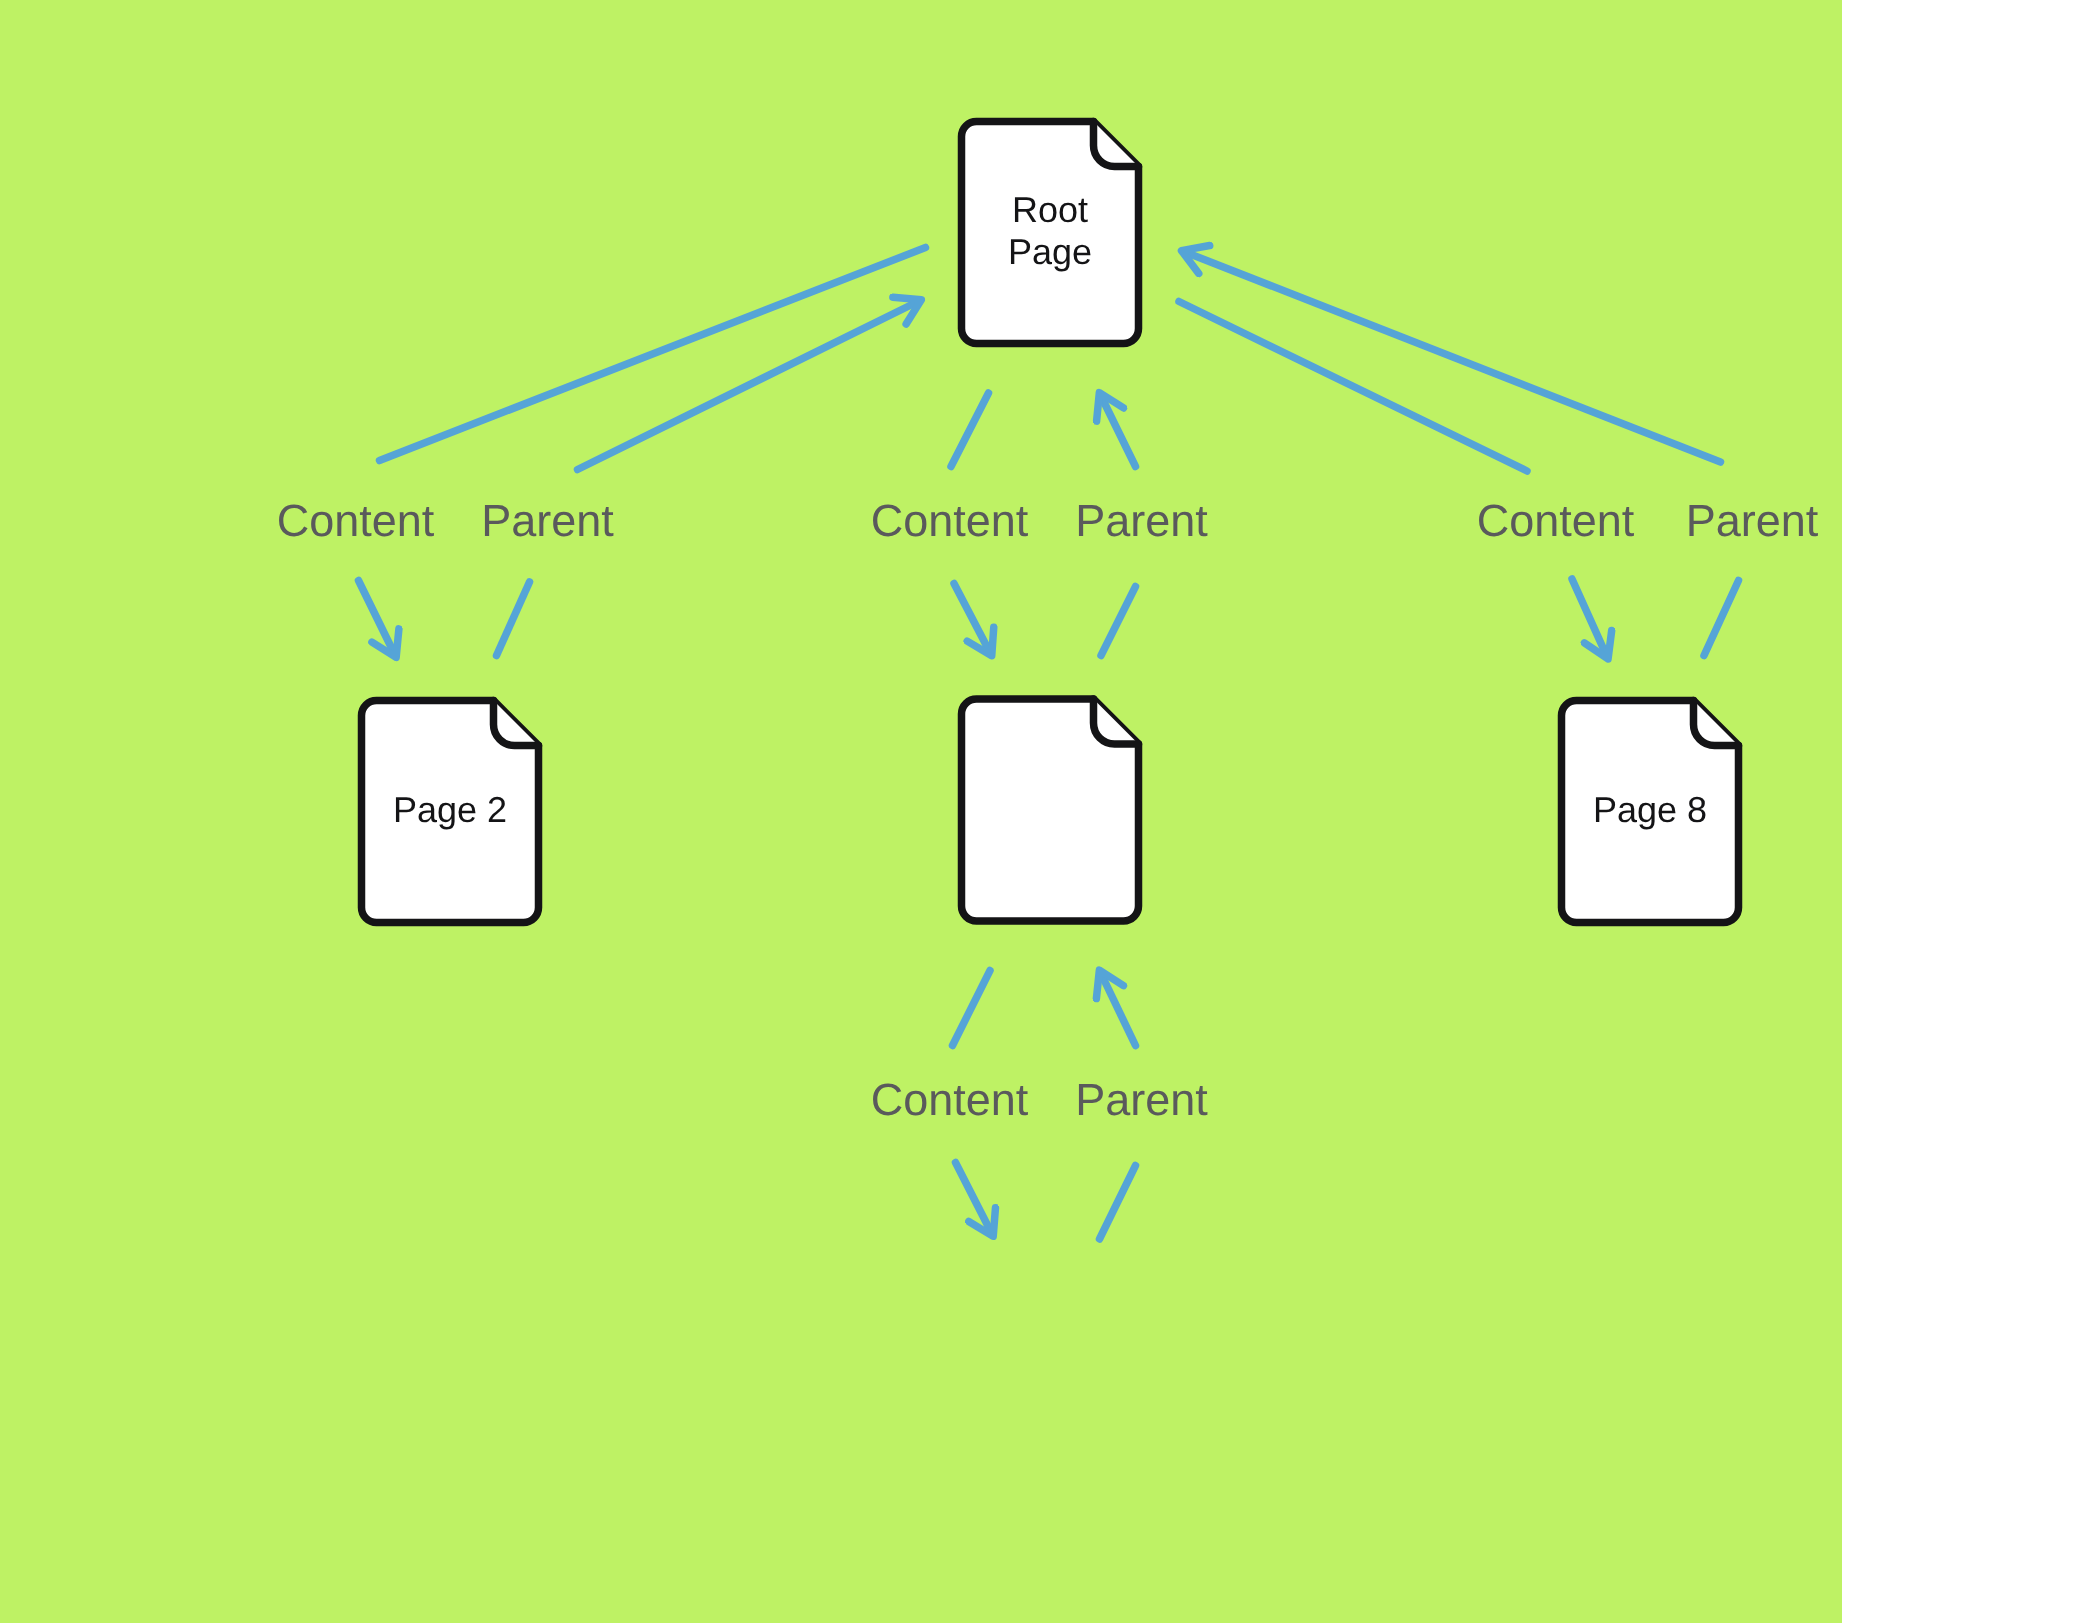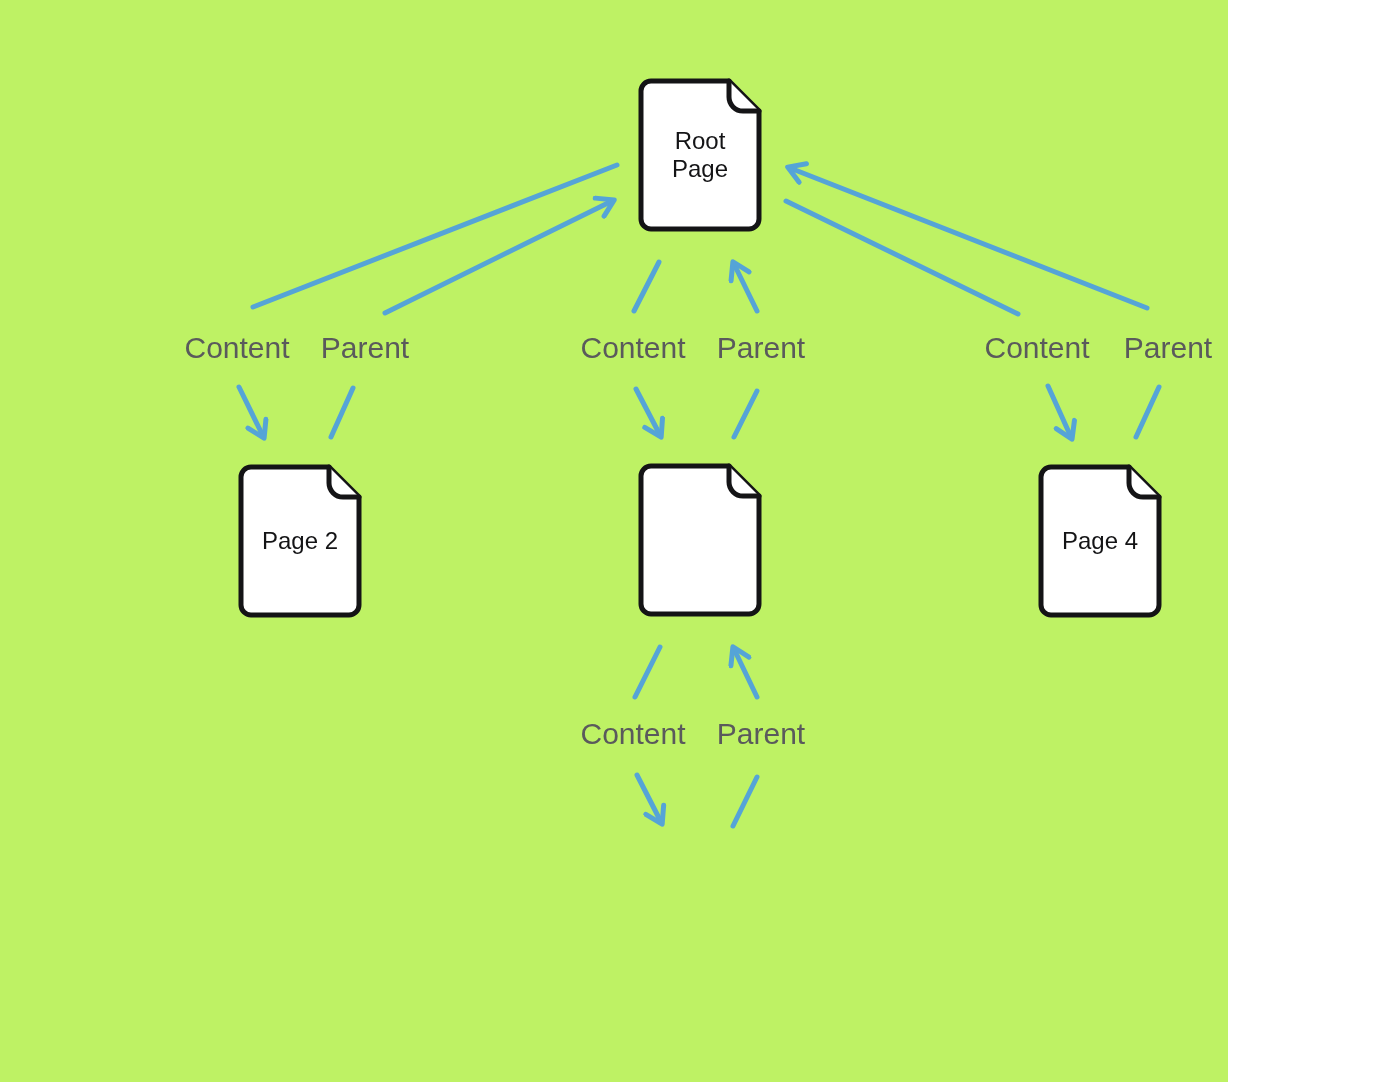--- a/index.html
+++ b/index.html
@@ -113,21 +113,21 @@
       <path class="doc-shape" d="M10 0 H88 L118 30 V138 A10 10 0 0 1 108 148 H10 A10 10 0 0 1 0 138 V10 A10 10 0 0 1 10 0 Z"></path>
       <path class="doc-shape" d="M88 0 V16 A14 14 0 0 0 102 30 H118" fill="none"></path>
     </svg>
   </div>
 
   <div class="node" style="left:1041px; top:467px;">
     <svg width="118" height="148" viewBox="0 0 118 148">
       <path class="doc-shape" d="M10 0 H88 L118 30 V138 A10 10 0 0 1 108 148 H10 A10 10 0 0 1 0 138 V10 A10 10 0 0 1 10 0 Z"></path>
       <path class="doc-shape" d="M88 0 V16 A14 14 0 0 0 102 30 H118" fill="none"></path>
     </svg>
-    <div class="node-label">Page 4</div>
+    <div class="node-label">Page 8</div>
   </div>
 
 
   <div class="edge-label" style="left:237px; top:348px;">Content</div>
   <div class="edge-label" style="left:365px; top:348px;">Parent</div>
   <div class="edge-label" style="left:633px; top:348px;">Content</div>
   <div class="edge-label" style="left:761px; top:348px;">Parent</div>
   <div class="edge-label" style="left:1037px; top:348px;">Content</div>
   <div class="edge-label" style="left:1168px; top:348px;">Parent</div>
   <div class="edge-label" style="left:633px; top:734px;">Content</div>

